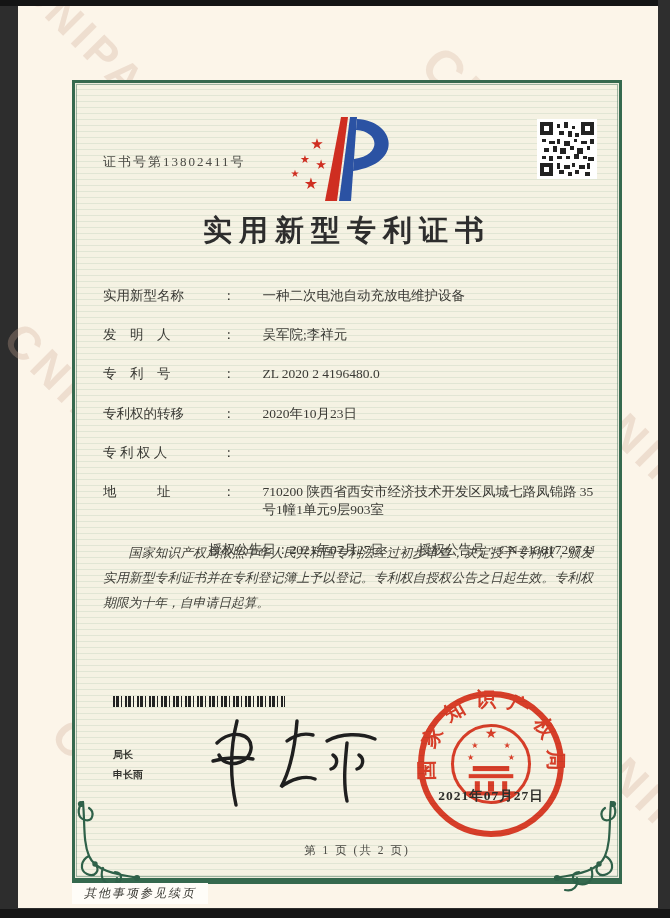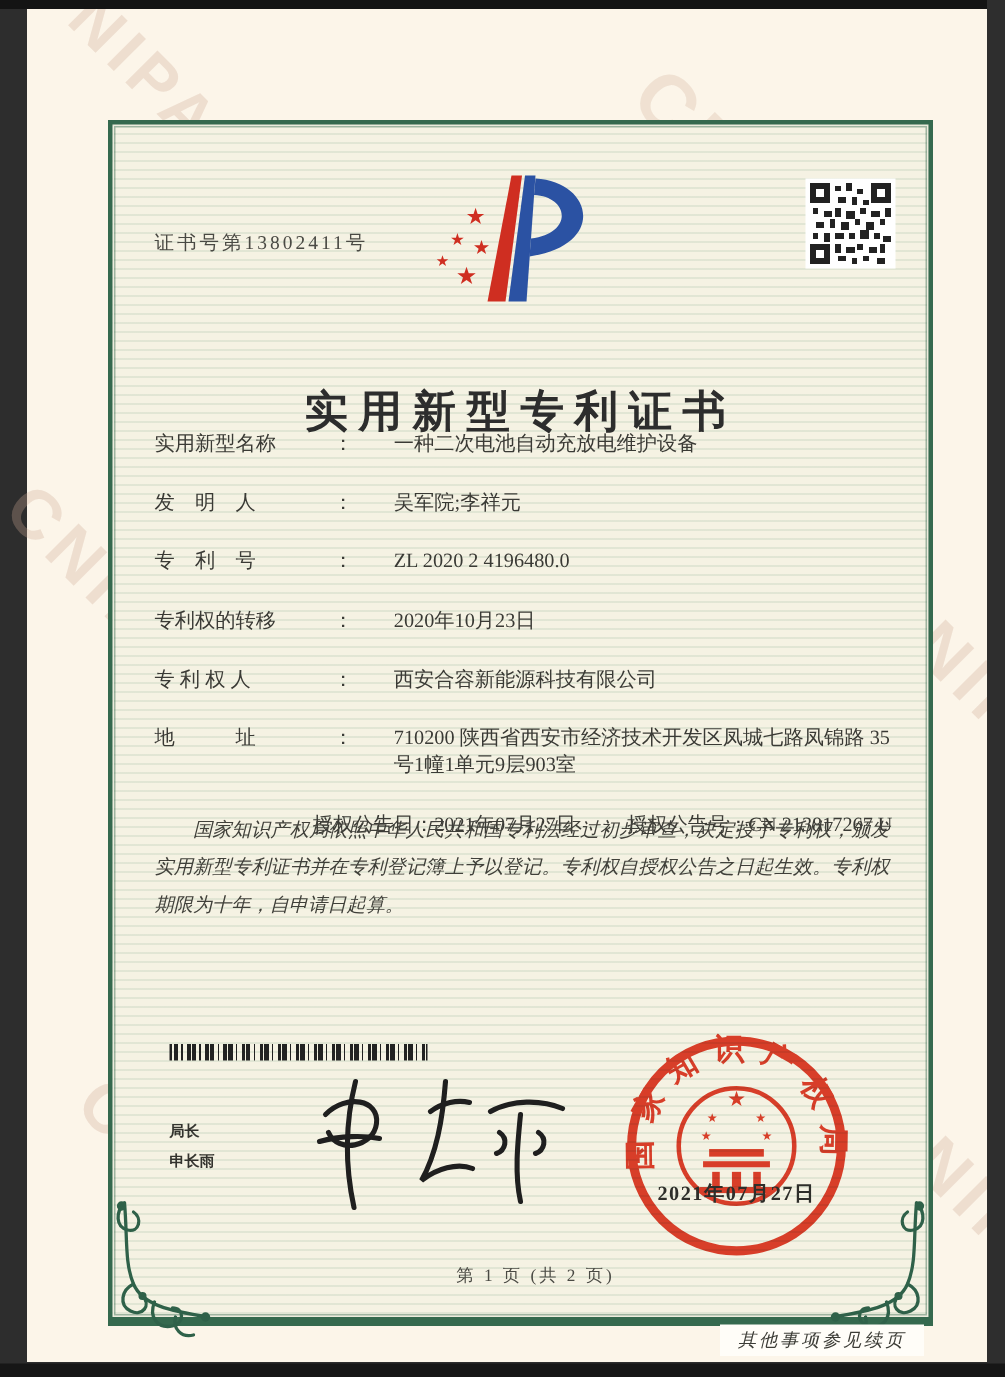--- a/index.html
+++ b/index.html
@@ -36,21 +36,21 @@
   .corner.br{right:-16px;bottom:-20px;transform:scaleX(-1);}
 
   .cert-number{position:absolute;left:28px;top:34px;font-size:13px;letter-spacing:2px;color:#4a4a44;margin-top:36px;}
   .qr{position:absolute;right:22px;top:36px;width:54px;height:54px;background:#fff;padding:3px;}
   .qr svg{width:100%;height:100%;shape-rendering:crispEdges;}
 
   .logo{position:absolute;left:0;right:0;top:28px;height:96px;display:flex;justify-content:center;}
   .logo svg{height:96px;}
 
   .title{position:absolute;left:0;right:0;top:128px;text-align:center;
-         font-size:29px;font-weight:bold;letter-spacing:7px;color:#2d2d2d;margin-top:44px;}
+         font-size:29px;font-weight:bold;letter-spacing:7px;color:#2d2d2d;}
 
   .fields{position:absolute;left:28px;right:24px;top:204px;font-size:13.5px;color:#3a3a35;}
   .frow{display:flex;align-items:flex-start;margin-bottom:21px;line-height:1.35;gap:23px;}
   .flabel{flex:0 0 96px;white-space:nowrap;}
   .fcolon{flex:0 0 10px;}
   .fvalue{flex:1 1 auto;padding-left:4px;}
   .frow.double{display:flex;gap:34px;justify-content:flex-end;}
   .pair{display:flex;white-space:nowrap;}
 
   .paras{position:absolute;left:28px;right:26px;top:458px;font-size:12.8px;line-height:1.95;
@@ -66,21 +66,21 @@
   .signature svg{width:100%;height:100%;}
 
   .seal{position:absolute;left:341px;top:606px;width:150px;height:150px;mix-blend-mode:multiply;opacity:0.95;}
   .seal svg{width:100%;height:100%;}
   .seal-date{position:absolute;left:330px;top:704px;width:172px;text-align:center;
              font-size:13.5px;font-weight:bold;color:#2e2e2a;letter-spacing:1px;z-index:3;}
 
   .pageinfo{position:absolute;left:0;right:0;top:760px;text-align:center;font-size:11.5px;
             letter-spacing:2px;color:#4a4a44;padding-left:20px;}
 
-  .footnote{position:absolute;left:54px;top:877px;width:544px;text-align:right;}
+  .footnote{position:absolute;left:54px;top:877px;width:544px;text-align:left;}
   .footnote span{display:inline-block;background:#fffdf8;padding:2px 12px;font-size:12px;
                  font-style:italic;letter-spacing:2px;color:#3c3c36;}
 </style>
 </head>
 <body>
 
 <div class="stage">
   <div class="page">
 
     <span class="wm wm1">CNIPA</span>
@@ -206,21 +206,20 @@
           <span class="fvalue">ZL 2020 2 4196480.0</span>
         </div>
         <div class="frow">
           <span class="flabel">专利权的转移</span>
             <span class="fcolon">：</span>
           <span class="fvalue">2020年10月23日</span>
         </div>
         <div class="frow">
           <span class="flabel">专 利 权 人</span>
             <span class="fcolon">：</span>
-          <span class="fvalue">西安合容新能源科技有限公司</span>
         </div>
         <div class="frow">
           <span class="flabel">地　　　址</span>
             <span class="fcolon">：</span>
           <span class="fvalue">710200 陕西省西安市经济技术开发区凤城七路凤锦路 35号1幢1单元9层903室</span>
         </div>
         <div class="frow double">
           <span class="pair">
             <span>授权公告日</span>
               <span>：</span>

